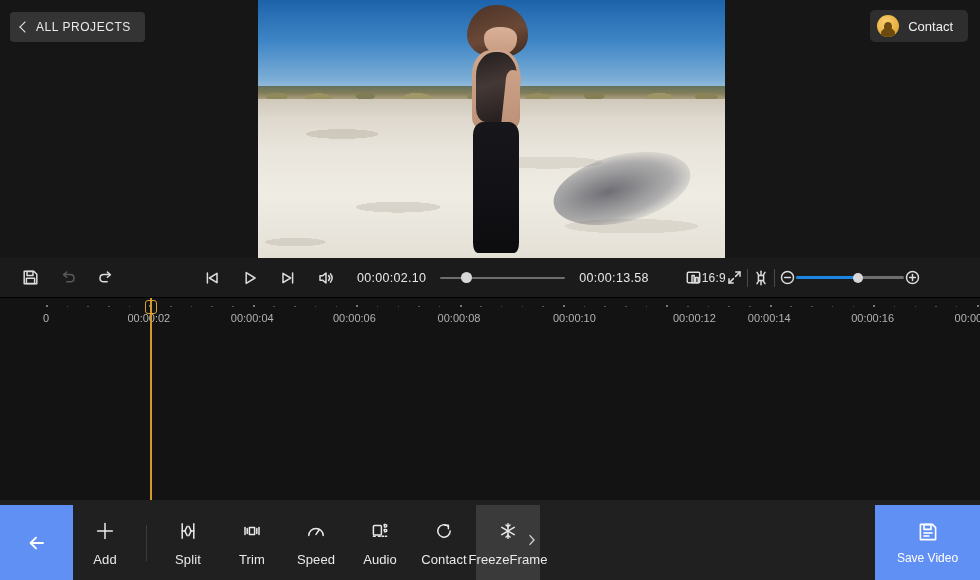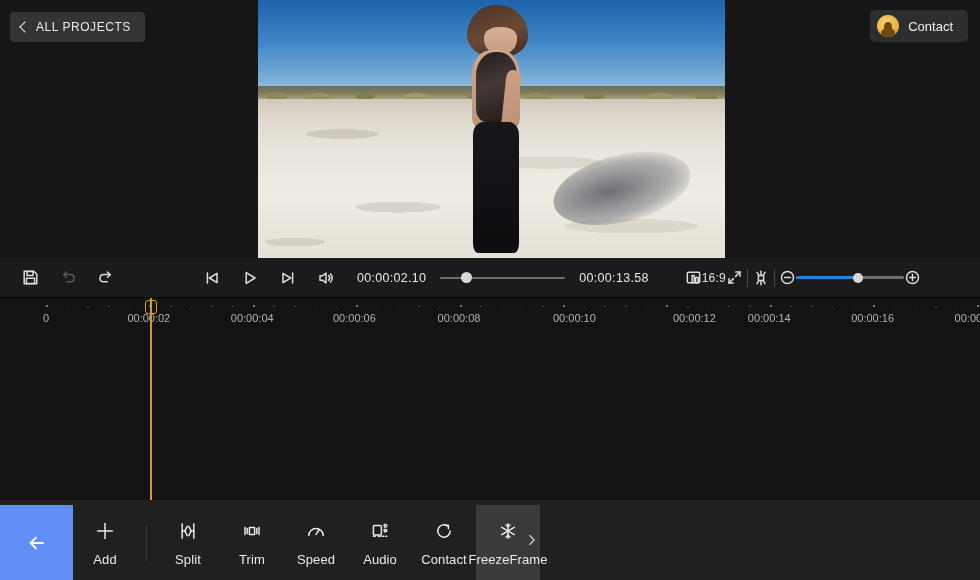--- a/index.html
+++ b/index.html
@@ -481,15 +481,24 @@
               <path d="M12 16.4 10 18"></path>
               <path d="M12 16.4 14 18"></path>
             </svg></span>
           <span class="lbl"><span>Freeze</span><span>Frame</span></span>
           <span class="freeze-chev"><svg width="10" height="14" viewBox="0 0 10 14" style="stroke:#cfcfcf;fill:none;stroke-width:1.4;stroke-linecap:round">
               <path d="M3 2.6 7 7l-4 4.4"></path>
             </svg></span>
         </div>
       </div>
 
+    <div class="save-btn">
+      <svg width="22" height="22" viewBox="0 0 22 22" style="stroke:#fff;fill:none;stroke-width:1.6;stroke-linejoin:round">
+        <path d="M3.4 3.4h12l3.2 3.2v12H3.4z"></path>
+        <path d="M7 3.6h7v4.8H7z"></path>
+          <path d="M6.4 12h9.2"></path>
+          <path d="M6.4 15h6"></path>
+      </svg>
+      <span class="lbl">Save Video</span>
+    </div>
   </div>
 
 </div>
 
 </body></html>

